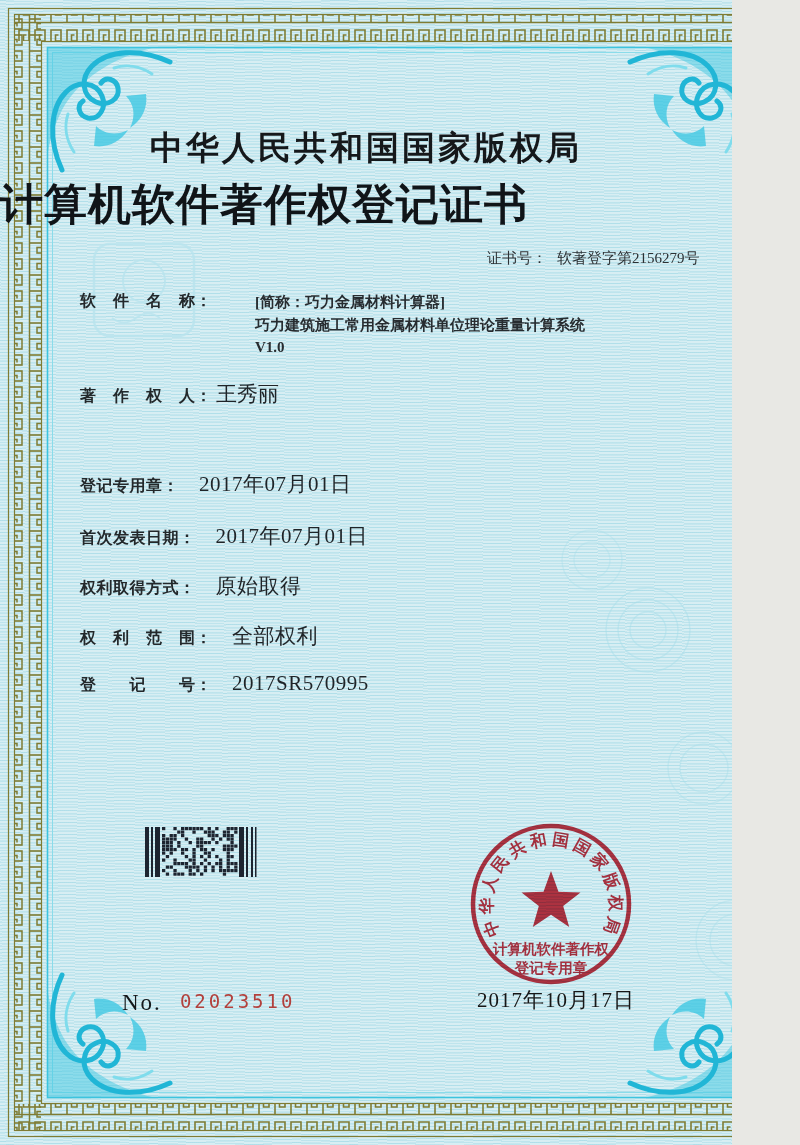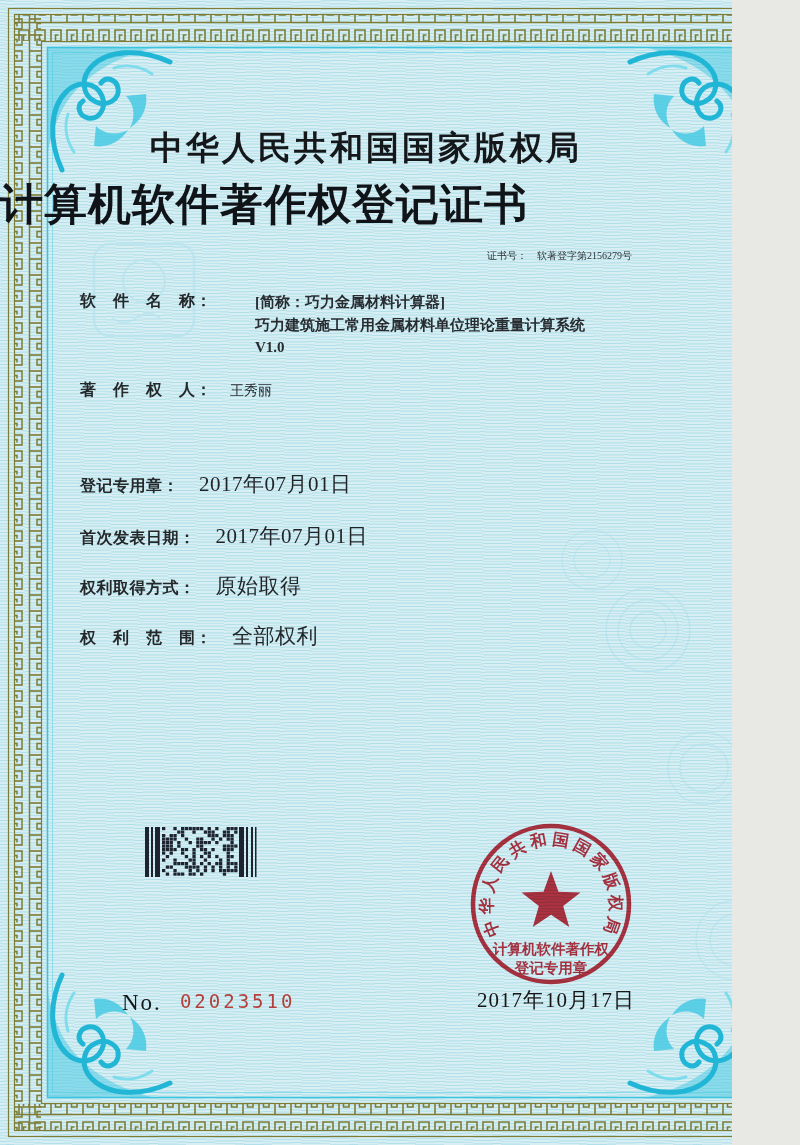--- a/index.html
+++ b/index.html
@@ -10,27 +10,27 @@
       repeating-linear-gradient(2deg,  rgba(118,199,218,.26) 0 1px, rgba(255,255,255,0) 1px 3px),
       repeating-linear-gradient(178deg, rgba(118,199,218,.18) 0 1px, rgba(255,255,255,0) 1px 4px);
     font-family:"Liberation Serif","DejaVu Serif",serif;
     color:#23282b;
   }
   .abs{position:absolute;}
   .authority{top:126px;left:0;right:0;text-align:center;font-size:33px;font-weight:700;
              letter-spacing:3px;color:#15181b;}
   .cert-title{top:176px;left:0;right:0;text-align:left;font-size:43px;font-weight:700;
               letter-spacing:1px;color:#101418;}
-  .certno{top:249px;left:487px;font-size:10px;color:#2c3134;white-space:nowrap;}
+  .certno{top:249px;left:487px;font-size:15px;color:#2c3134;white-space:nowrap;}
   .certno .lbl{margin-right:10px;}
   .row{left:80px;white-space:nowrap;}
   .flabel{display:inline-block;font-weight:700;font-size:16px;color:#23282b;letter-spacing:.5px;}
   .fvalue{font-size:20px;color:#1f2428;}
   .sw-val{top:291px;left:255px;font-size:15px;line-height:22.5px;font-weight:700;color:#272c30;}
-  .owner-val{font-size:14px;margin-left:14px;}
+  .owner-val{font-size:21px;}
   .date-val{font-size:21px;margin-left:16px;letter-spacing:.5px;}
   .statement{top:727px;left:76px;width:648px;font-size:19px;line-height:51px;
              text-indent:2em;text-align:justify;letter-spacing:.4px;color:#23282b;}
   .footer-no{top:990px;left:122px;display:flex;align-items:flex-start;}
   .footer-no .no-lbl{font-size:23px;color:#15181b;letter-spacing:2px;}
   .footer-no .no-val{font-family:"DejaVu Sans Mono","Liberation Mono",monospace;
                      font-size:19px;color:#b2403c;letter-spacing:3px;margin-left:18px;}
   .seal-date{top:986px;left:477px;font-size:21px;letter-spacing:1px;color:#161616;z-index:6;}
   .seal-svg{left:460px;top:814px;z-index:5;opacity:.92;mix-blend-mode:multiply;}
   .barcode{left:145px;top:827px;z-index:3;}
@@ -138,20 +138,24 @@
   <div class="abs row" style="top:572px;">
     <span class="flabel">权利取得方式：</span>
     <span class="fvalue date-val">原始取得</span>
   </div>
 
   <div class="abs row" style="top:622px;">
     <span class="flabel">权　利　范　围：</span>
     <span class="fvalue date-val">全部权利</span>
   </div>
 
+  <div class="abs row" style="top:671px;">
+    <span class="flabel">登　　记　　号：</span>
+    <span class="fvalue date-val">2017SR570995</span>
+  </div>
 
 
   <div class="abs barcode">
     <svg id="bc" width="116" height="50" viewBox="0 0 116 50">
       <rect x="0" y="0" width="4" height="50" fill="#1d2430"></rect>
       <rect x="6" y="0" width="2" height="50" fill="#1d2430"></rect>
       <rect x="10" y="0" width="5" height="50" fill="#1d2430"></rect>
       <g id="bc-cells">
           <rect x="17.0" y="0.0" width="3.3" height="3.2" fill="#1d2430"></rect>
           <rect x="17.0" y="7.0" width="3.3" height="3.2" fill="#1d2430"></rect>

